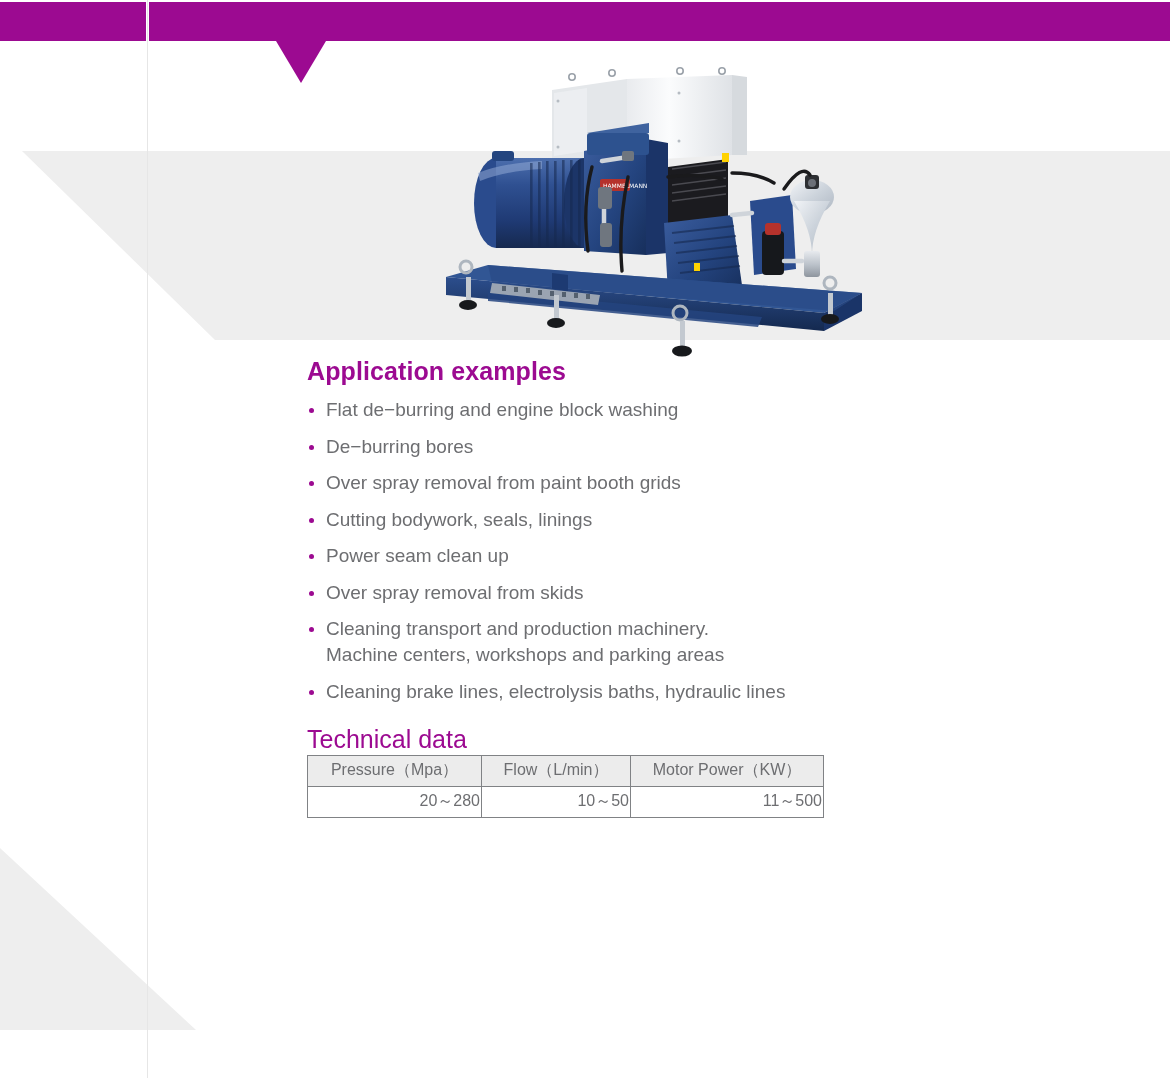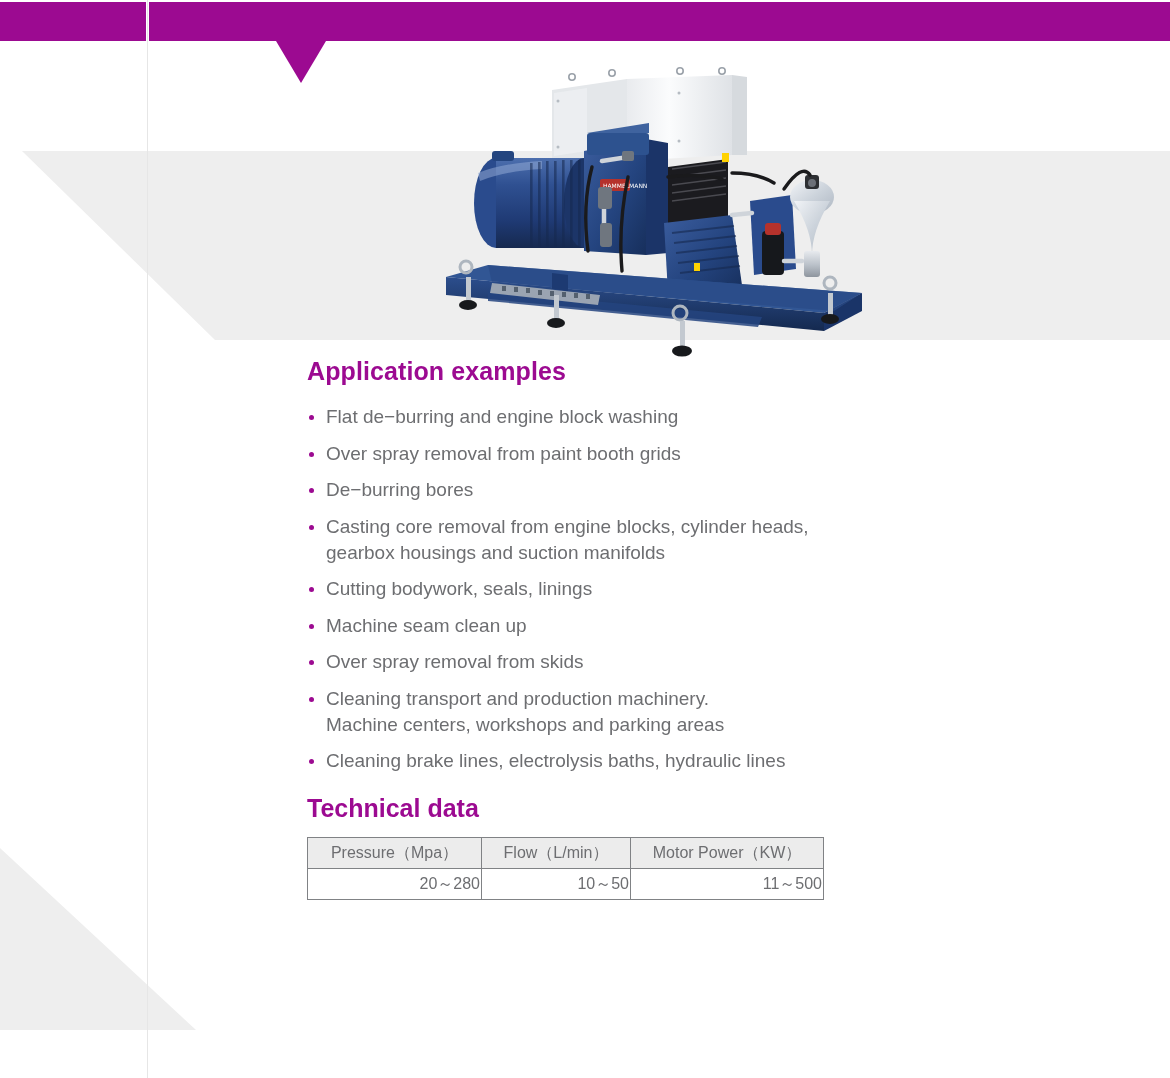--- a/index.html
+++ b/index.html
@@ -115,21 +115,21 @@
     margin: 0;
     font-size: 25px;
     font-weight: bold;
     color: #9c0a91;
     letter-spacing: 0.1px;
     line-height: 32px;
   }
 
   ul.bullets {
     list-style: none;
-    margin: 17px 0 0 0;
+    margin: 10px 0 0 0;
     padding: 0;
   }
   ul.bullets > li {
     position: relative;
     padding-left: 19px;
     margin-bottom: 10.5px;
     font-size: 19px;
     line-height: 26px;
     color: #6d6e71;
   }
@@ -143,27 +143,26 @@
     border-radius: 50%;
     background: #9c0a91;
   }
   ul.bullets > li .wrap-line {
     display: block;
   }
 
   h2.tech-title {
     margin: 18px 0 0 0;
     font-size: 25px;
-    font-weight: bold;
+    font-weight: normal;
     color: #9c0a91;
     line-height: 32px;
   }
 
   table.tech-table {
-    margin-top: 13px;
     border-collapse: collapse;
     table-layout: fixed;
     width: 516px;
   }
   table.tech-table th,
   table.tech-table td {
     border: 1px solid #808285;
     font-weight: normal;
     font-size: 16px;
     color: #6d6e71;
@@ -383,34 +382,30 @@
 
   <div class="content">
 
     <h2 class="section-title">Application examples</h2>
 
     <ul class="bullets">
       <li>
         <span>Flat de−burring and engine block washing</span>
       </li>
       <li>
+        <span>De−burring bores</span>
+      </li>
+      <li>
         <span>Over spray removal from paint booth grids</span>
       </li>
       <li>
-        <span>De−burring bores</span>
-      </li>
-      <li>
-        <span>Casting core removal from engine blocks, cylinder heads,</span>
-        <span class="wrap-line">gearbox housings and suction manifolds</span>
-      </li>
-      <li>
         <span>Cutting bodywork, seals, linings</span>
       </li>
       <li>
-        <span>Machine seam clean up</span>
+        <span>Power seam clean up</span>
       </li>
       <li>
         <span>Over spray removal from skids</span>
       </li>
       <li>
         <span>Cleaning transport and production machinery.</span>
         <span class="wrap-line">Machine centers, workshops and parking areas</span>
       </li>
       <li>
         <span>Cleaning brake lines, electrolysis baths, hydraulic lines</span>

